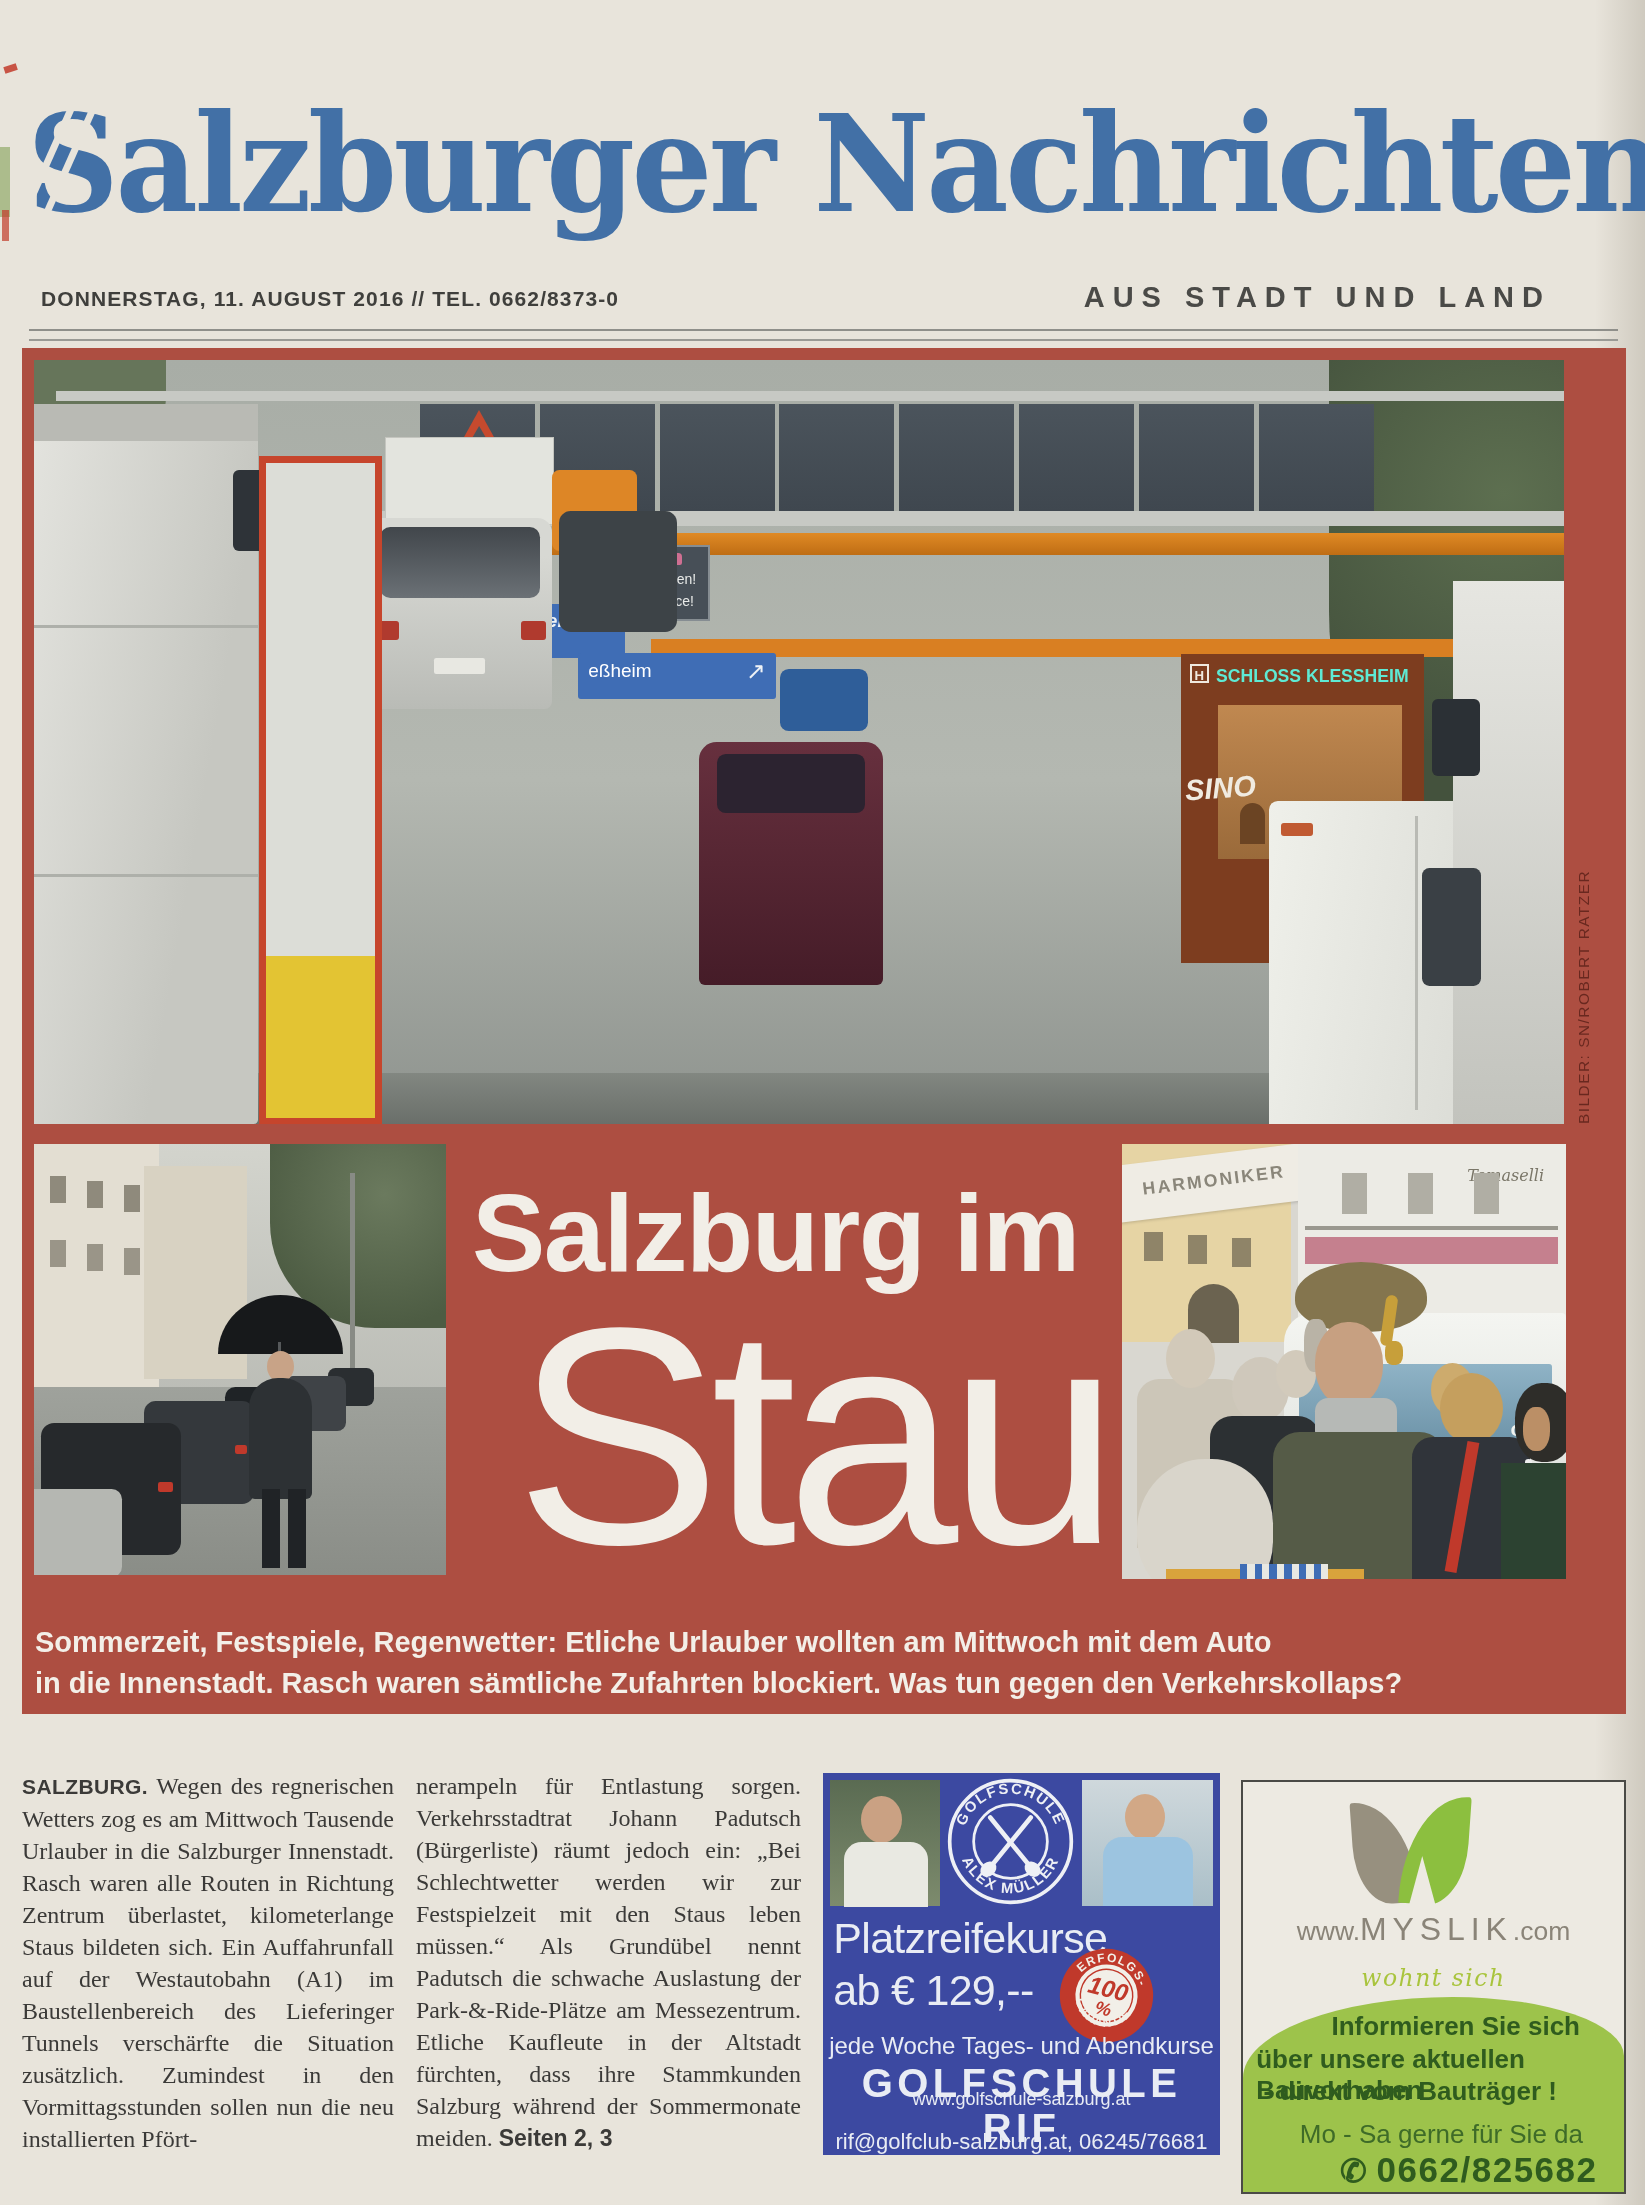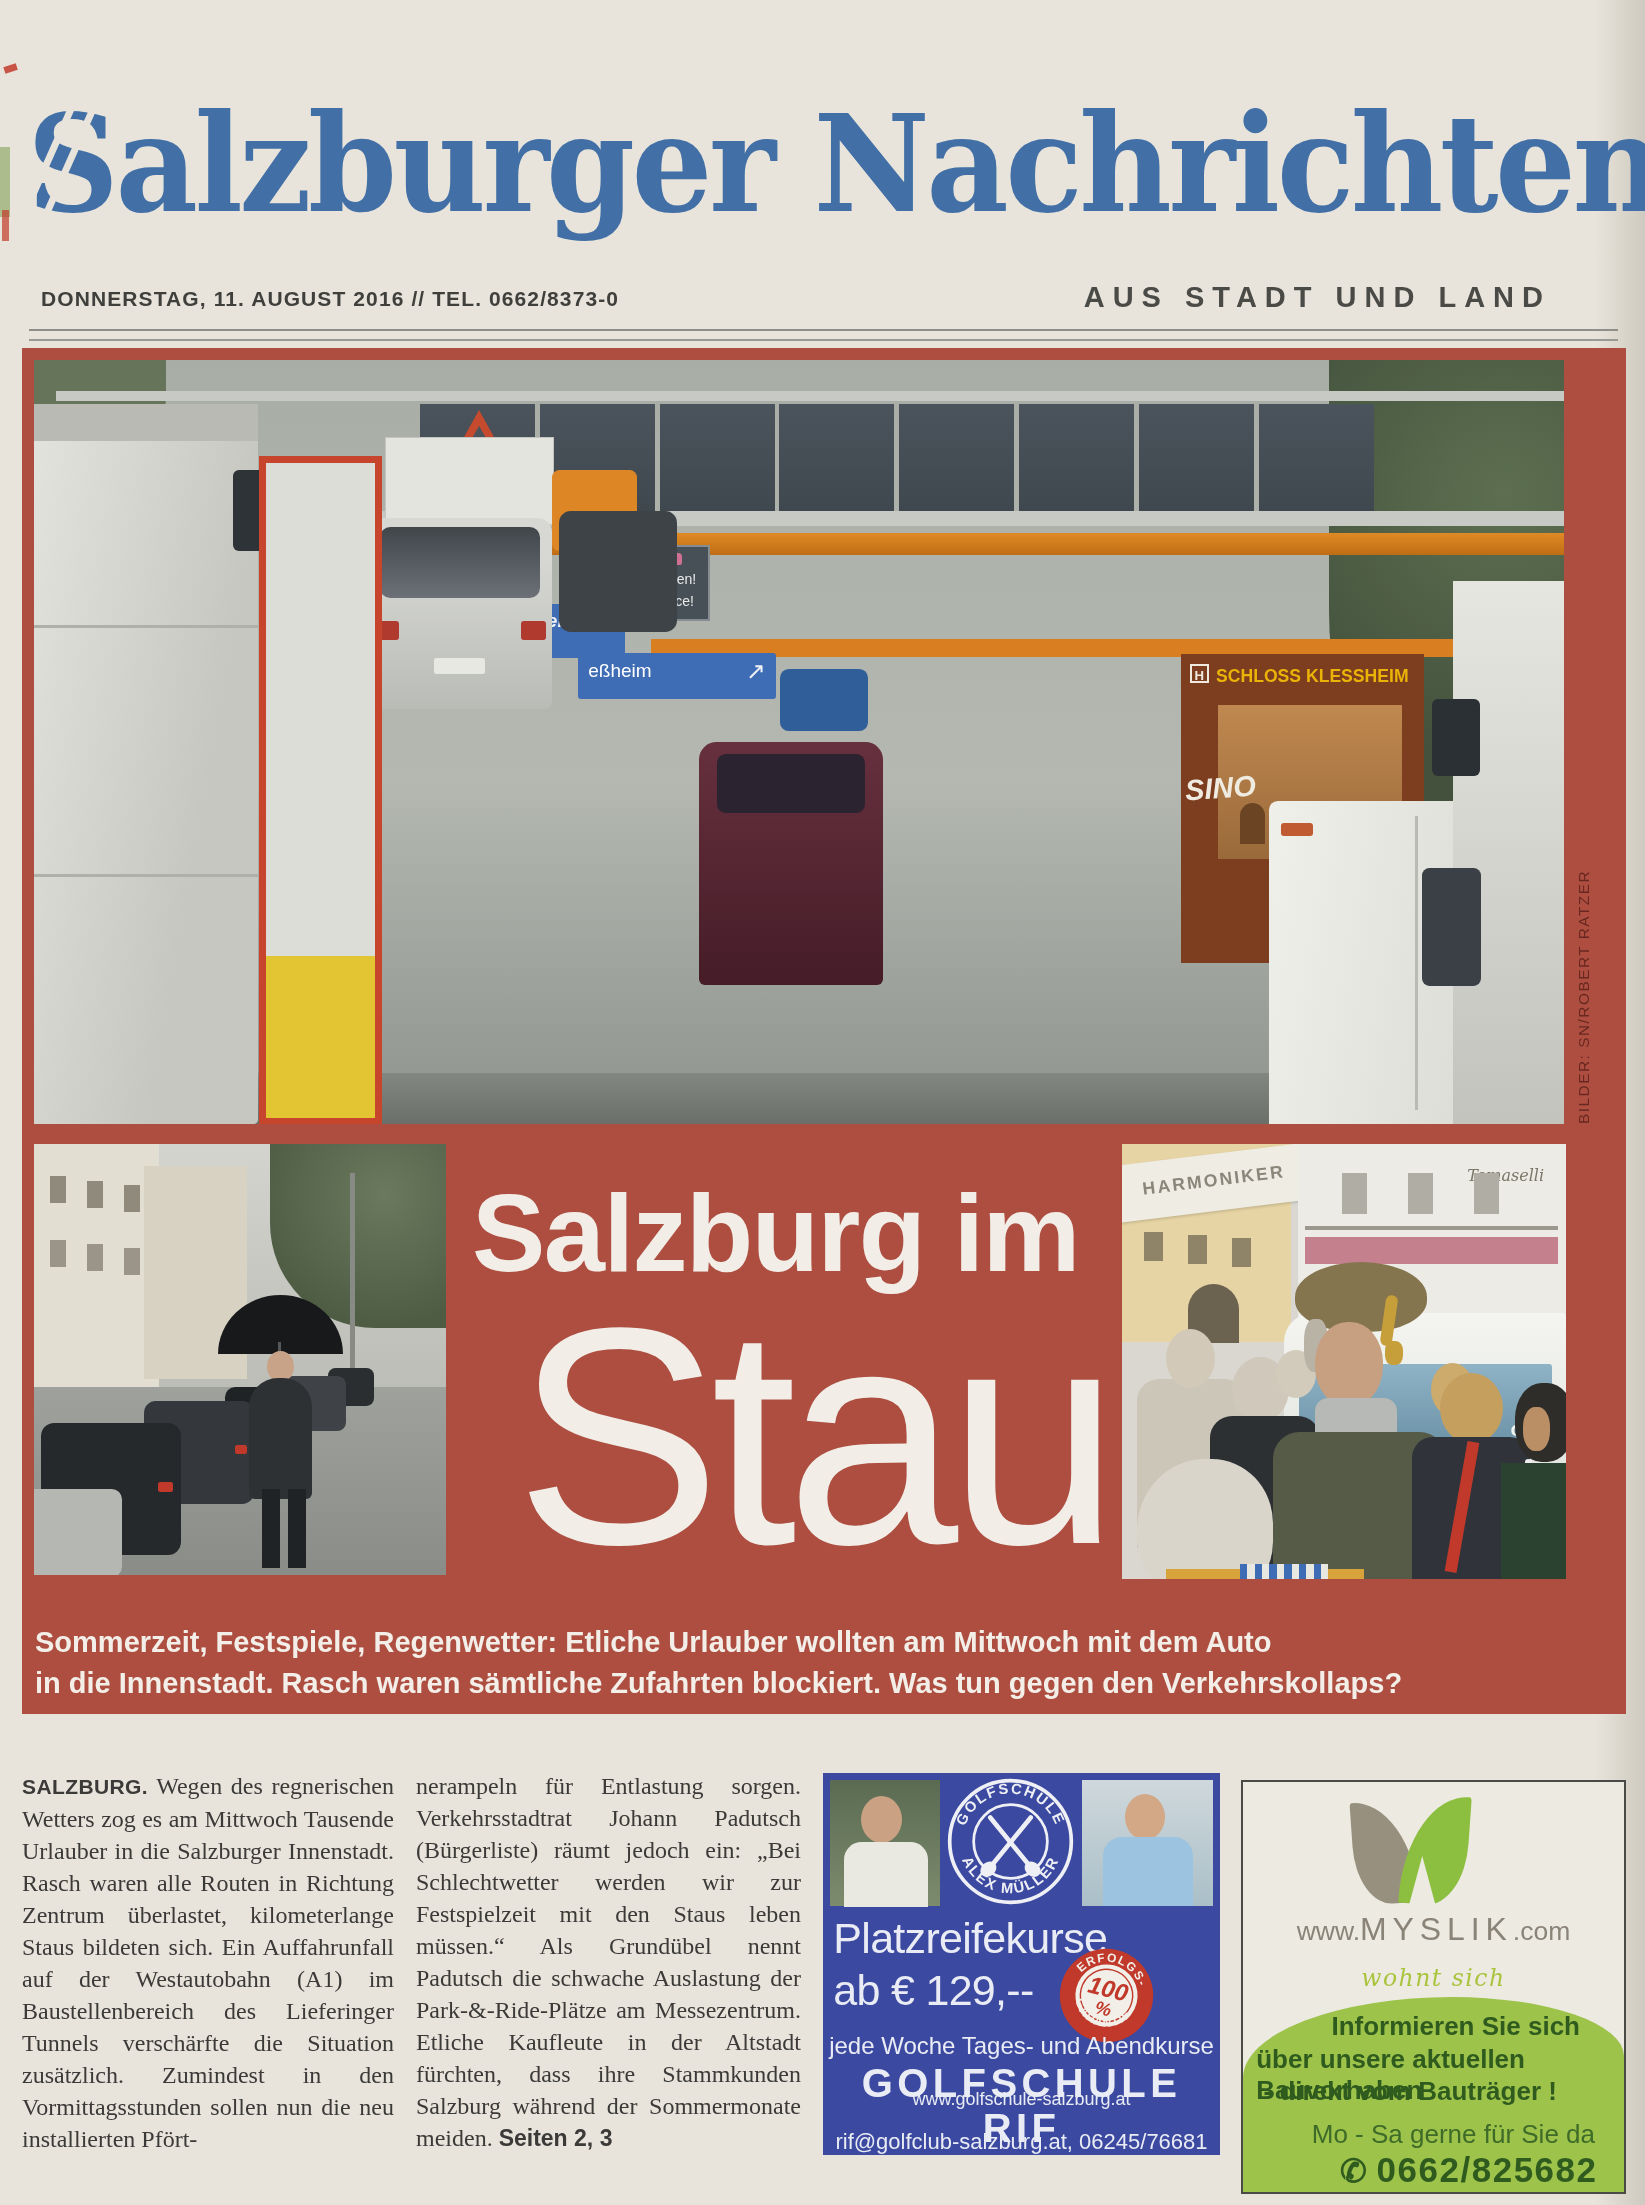--- a/index.html
+++ b/index.html
@@ -97,21 +97,21 @@
     </div>
     <div class="ph" style="left:551px;top:185px;width:125px;height:76px;background:#474f57;border:2.9px solid #868d92;box-sizing:border-box;">
       <div class="ph" style="left:20.6px;top:5.9px;width:29px;height:11.8px;background:#e6e8e6;border-radius:3.7px 6.6px 2.2px 2.2px;"></div>
       <div class="ph" style="left:63px;top:5.9px;width:32px;height:11.8px;background:#cf6f92;border-radius:6.6px 3.7px 2.2px 2.2px;"></div>
       <div class="ph" style="left:0;top:23.5px;width:100%;text-align:center;color:#e8eae8;font-size:14px;">Abstand halten!</div>
       <div class="ph" style="left:0;top:46px;width:100%;text-align:center;color:#e8eae8;font-size:14px;">Keep distance!</div>
     </div>
 
     <div class="ph" style="left:1147px;top:294px;width:243px;height:309px;background:#7d3d1f;">
       <div class="ph" style="left:8.8px;top:10.3px;width:19px;height:19px;border:2.2px solid #efe9df;color:#efe9df;font-size:13.2px;font-weight:bold;text-align:center;line-height:19px;box-sizing:border-box;">H</div>
-      <div class="ph" style="left:35px;top:11.8px;color:#eab308;font-size:17.6px;font-weight:bold;white-space:nowrap;">SCHLOSS KLESSHEIM</div>
+      <div class="ph" style="left:35px;top:11.8px;color:#5eead4;font-size:17.6px;font-weight:bold;white-space:nowrap;">SCHLOSS KLESSHEIM</div>
       <div class="ph" style="left:37px;top:51px;width:184px;height:154px;background:linear-gradient(#c08850,#9a6a3a);">
         <div class="ph" style="left:22px;bottom:14.7px;width:25px;height:41px;background:#6b4423;border-radius:12.5px 12.5px 0 0;"></div>
         <div class="ph" style="left:76px;bottom:14.7px;width:25px;height:41px;background:#6b4423;border-radius:12.5px 12.5px 0 0;"></div>
         <div class="ph" style="left:131px;bottom:14.7px;width:25px;height:41px;background:#6b4423;border-radius:12.5px 12.5px 0 0;"></div>
       </div>
       <div class="ph" style="left:4.4px;top:118px;color:#f0ebe1;font-size:29px;font-style:italic;font-weight:bold;transform:rotate(-4deg);">SINO</div>
       <div class="ph" style="left:169px;top:243px;width:32px;height:32px;background:#ea9421;border-radius:50%;"></div>
     </div>
 
     <div class="ph" style="left:351px;top:77px;width:169px;height:88px;background:#e3e4de;border:1.5px solid #c4c5bf;box-sizing:border-box;"></div>
@@ -304,21 +304,21 @@
     <div class="ph" style="left:166px;top:74px;width:26.5px;height:49px;background:#edeae2;clip-path:polygon(50% 0,0 100%,100% 100%);"></div>
     <div class="ph" style="left:0;top:129px;width:100%;text-align:center;white-space:nowrap;color:#8a8478;">
       <span style="font-size:26.5px;margin-top:8px;">www.</span><span style="font-size:32px;letter-spacing:5.9px;">MYSLIK</span><span style="font-size:26.5px;">.com</span>
     </div>
     <div class="ph" style="left:0;top:182px;width:100%;text-align:center;font-family:'DejaVu Serif',serif;font-style:italic;
                 font-size:23.5px;color:#a9c43d;letter-spacing:1.5px;">wohnt sich</div>
     <div class="ph" style="left:0;top:215px;width:381px;height:195px;background:#9dc34b;border-radius:55% 45% 0 0 / 81px 59px 0 0;"></div>
     <div class="my-hill-text" style="top:229px;text-align:right;padding-right:44px;">Informieren Sie sich</div>
     <div class="my-hill-text" style="top:262px;text-align:left;padding-left:13.2px;">über unsere aktuellen Bauvorhaben</div>
     <div class="my-hill-text" style="top:294px;text-align:left;padding-left:20.6px;">- direkt vom Bauträger !</div>
-    <div class="my-hill-text" style="top:337px;text-align:right;padding-right:29px;font-weight:normal;color:#3e6b28;">Mo - Sa gerne für Sie da</div>
+    <div class="my-hill-text" style="top:337px;text-align:right;padding-right:41px;font-weight:normal;color:#3e6b28;">Mo - Sa gerne für Sie da</div>
     <div class="ph" style="top:368px;right:26.5px;white-space:nowrap;color:#2f5c1e;font-weight:bold;font-size:35px;">
       <span style="font-size:32px;">✆</span>
       <span style="letter-spacing:1.5px;">0662/825682</span>
     </div>
   </div>
 
 </div>
 
 
 </body></html>

